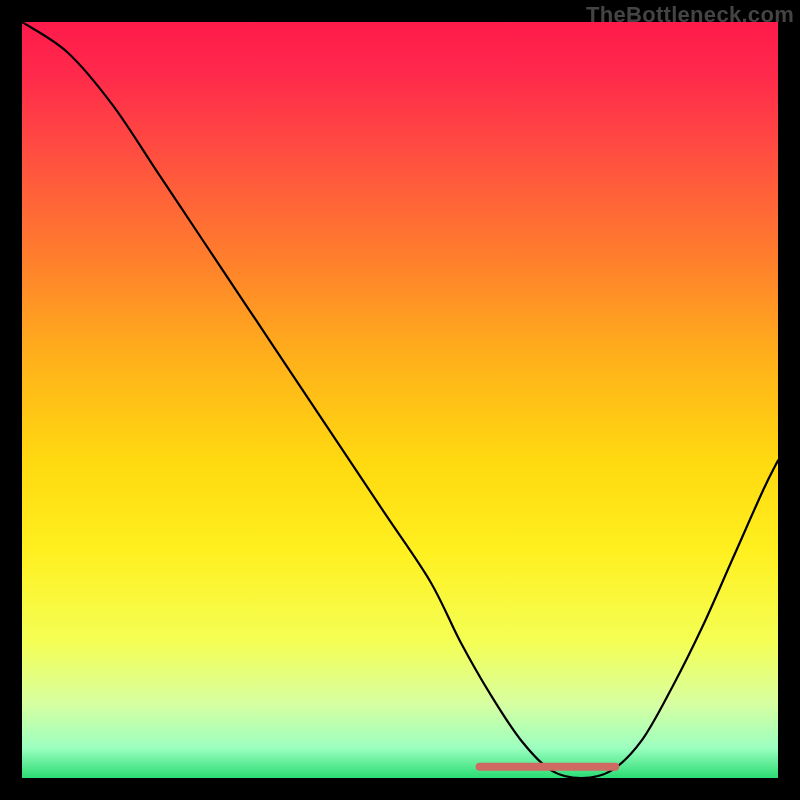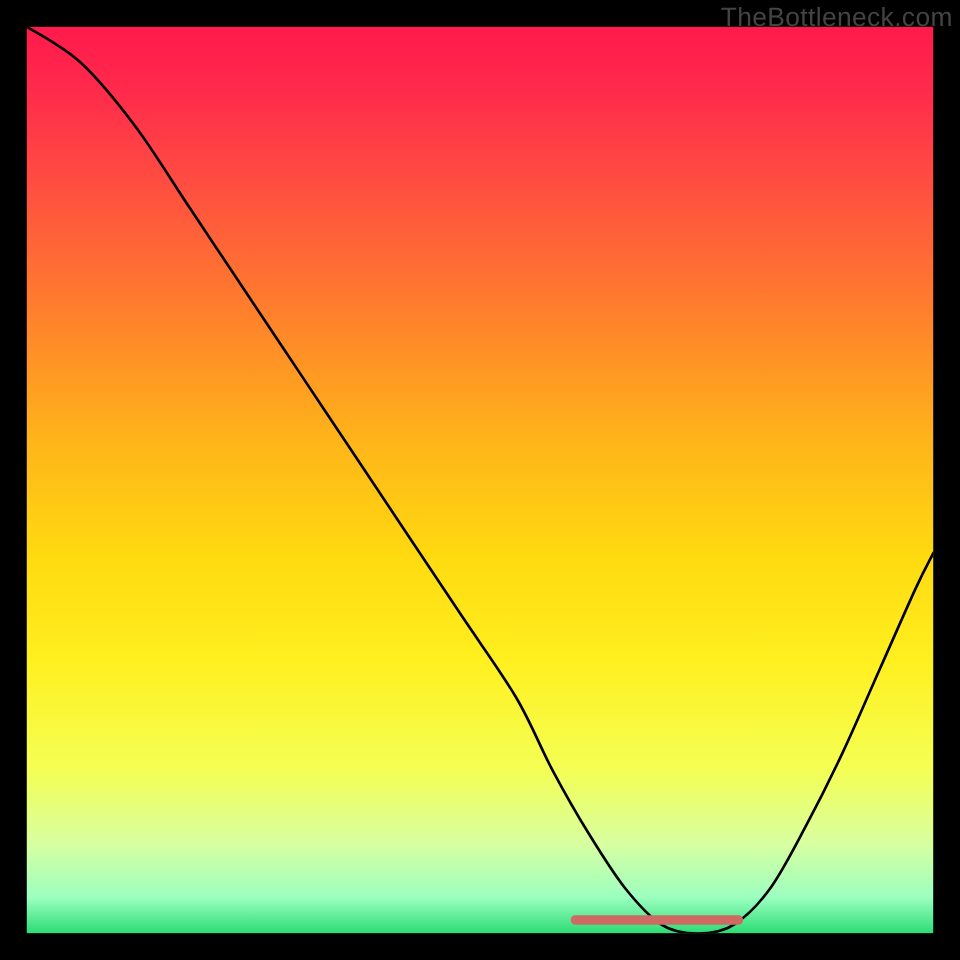--- a/index.html
+++ b/index.html
@@ -25,21 +25,21 @@
     width: 756px;
     height: 756px;
     overflow: hidden;
   }
   .watermark {
     position: absolute;
     top: 2px;
     right: 6px;
     color: #444;
     font-size: 22px;
-    font-weight: 400;
+    font-weight: 700;
     letter-spacing: 0.3px;
     font-family: Arial, Helvetica, sans-serif;
     user-select: none;
   }
   svg { display: block; }
 </style>
 </head>
 <body>
 
 <div class="frame">

